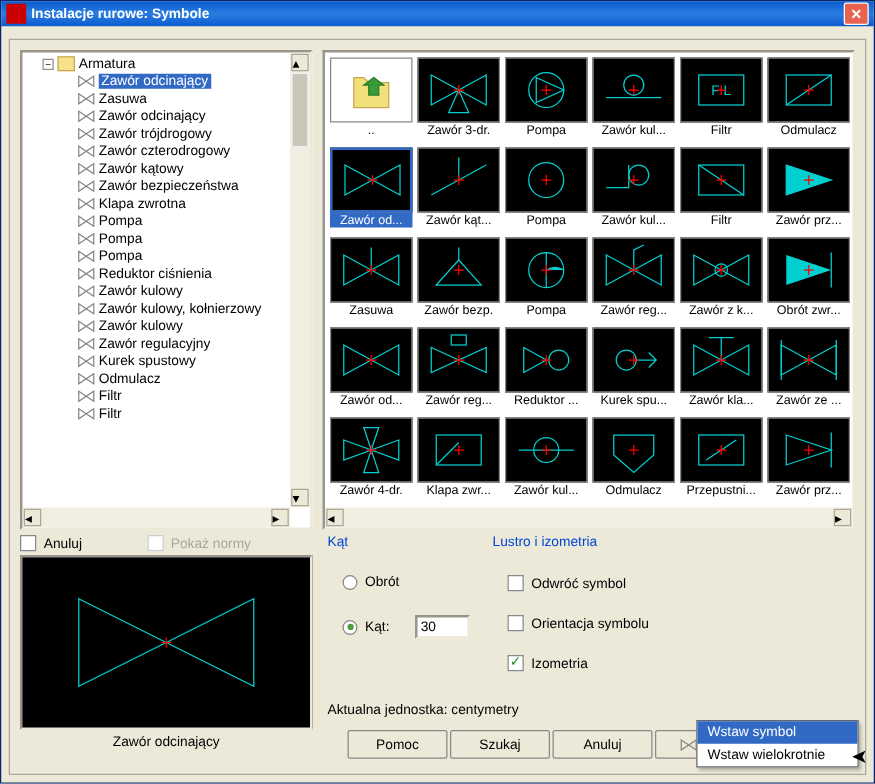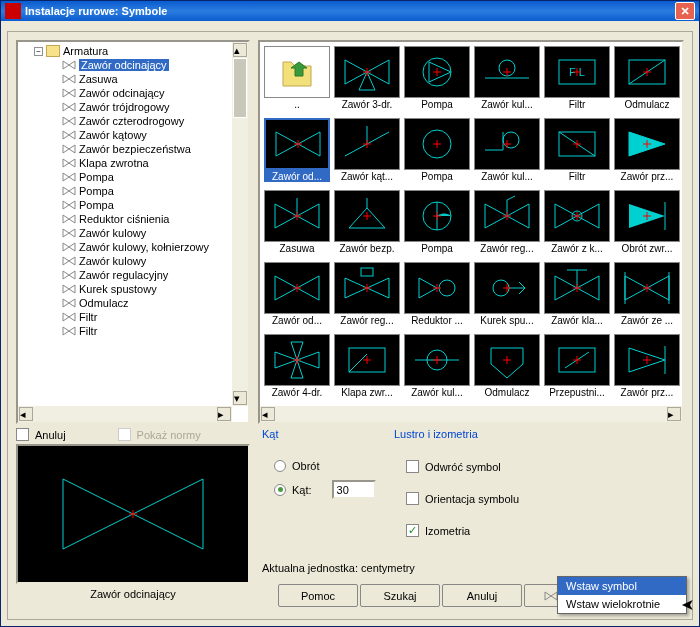--- a/index.html
+++ b/index.html
@@ -564,21 +564,21 @@
         </svg>
       </div>
       <div class="preview-lbl">Zawór odcinający</div>
 
       <div class="angle-grp">
         <div class="grp-title">Kąt</div>
         <div class="row">
           <span class="radio"></span>
           <span>Obrót</span>
         </div>
-        <div class="row" style="margin-top:2px;">
+        <div class="row" style="margin-top:14px;">
           <span class="radio checked"></span>
           <span>Kąt:</span>
           <span style="width:8px"></span>
           <span class="textfield">
               <span>30</span>
             </span>
         </div>
       </div>
 
       <div class="mirror-grp">

